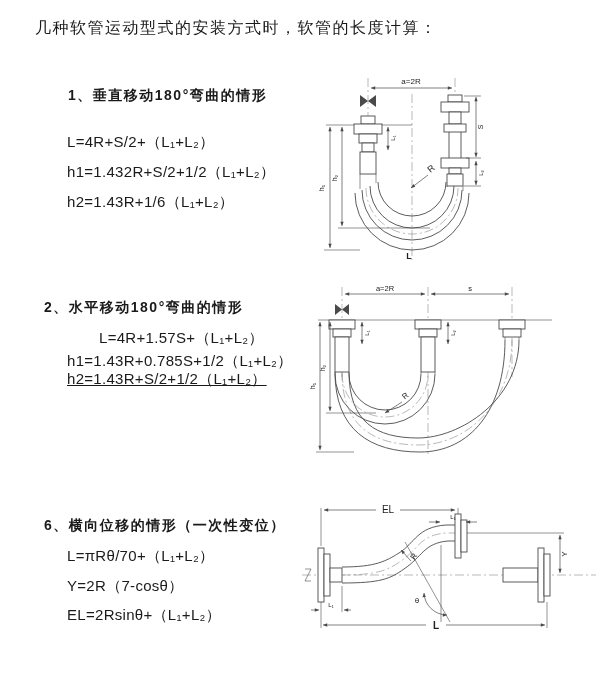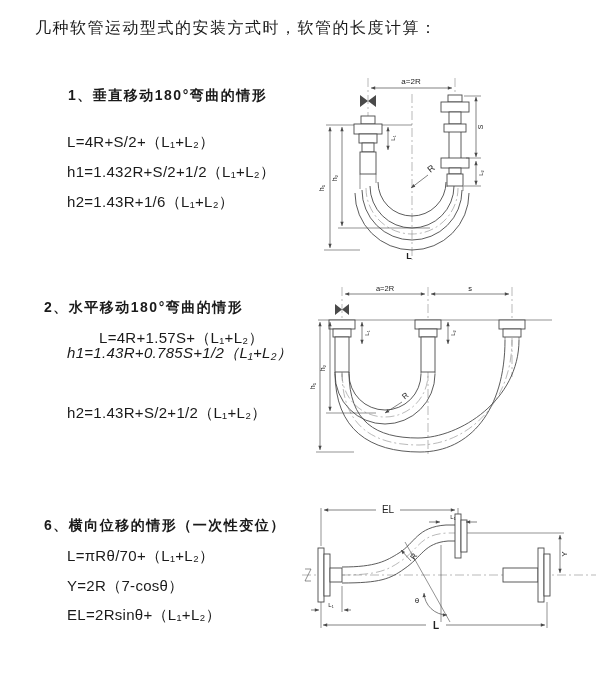--- a/index.html
+++ b/index.html
@@ -24,22 +24,22 @@
 
 <div class="abs doc-title" style="left:35px;top:18px;">几种软管运动型式的安装方式时，软管的长度计算：</div>
 
 <div class="abs sec-head" style="left:44px;top:87px;margin-left:24px;">1、垂直移动180°弯曲的情形</div>
 <div class="abs formula" style="left:67px;top:133px;">L=4R+S/2+（L₁+L₂）</div>
 <div class="abs formula" style="left:67px;top:163px;">h1=1.432R+S/2+1/2（L₁+L₂）</div>
 <div class="abs formula" style="left:67px;top:193px;">h2=1.43R+1/6（L₁+L₂）</div>
 
 <div class="abs sec-head" style="left:44px;top:299px;">2、水平移动180°弯曲的情形</div>
 <div class="abs formula" style="left:67px;top:329px;margin-left:32px;">L=4R+1.57S+（L₁+L₂）</div>
-<div class="abs formula" style="left:67px;top:344px;font-style:italic;">h1=1.43R+0.785S+1/2（L₁+L₂）</div>
-<div class="abs formula" style="left:67px;top:404px;">h2=1.43R+S/2+1/2（L₁+L₂）</div>
+<div class="abs formula" style="left:67px;top:352px;">h1=1.43R+0.785S+1/2（L₁+L₂）</div>
+<div class="abs formula" style="left:67px;top:370px;text-decoration:underline;">h2=1.43R+S/2+1/2（L₁+L₂）</div>
 
 <div class="abs sec-head" style="left:44px;top:517px;">6、横向位移的情形（一次性变位）</div>
 <div class="abs formula" style="left:67px;top:547px;">L=πRθ/70+（L₁+L₂）</div>
 <div class="abs formula" style="left:67px;top:577px;">Y=2R（7-cosθ）</div>
 <div class="abs formula" style="left:67px;top:606px;">EL=2Rsinθ+（L₁+L₂）</div>
 
 <svg style="left:308px;top:72px;" width="292" height="190" viewBox="0 0 292 190">
   <defs>
     <pattern id="hatchA" width="4" height="4" patternUnits="userSpaceOnUse">
       <path d="M0,4 L4,0 M0,0 L4,4" stroke="#666" stroke-width="0.5"></path>

